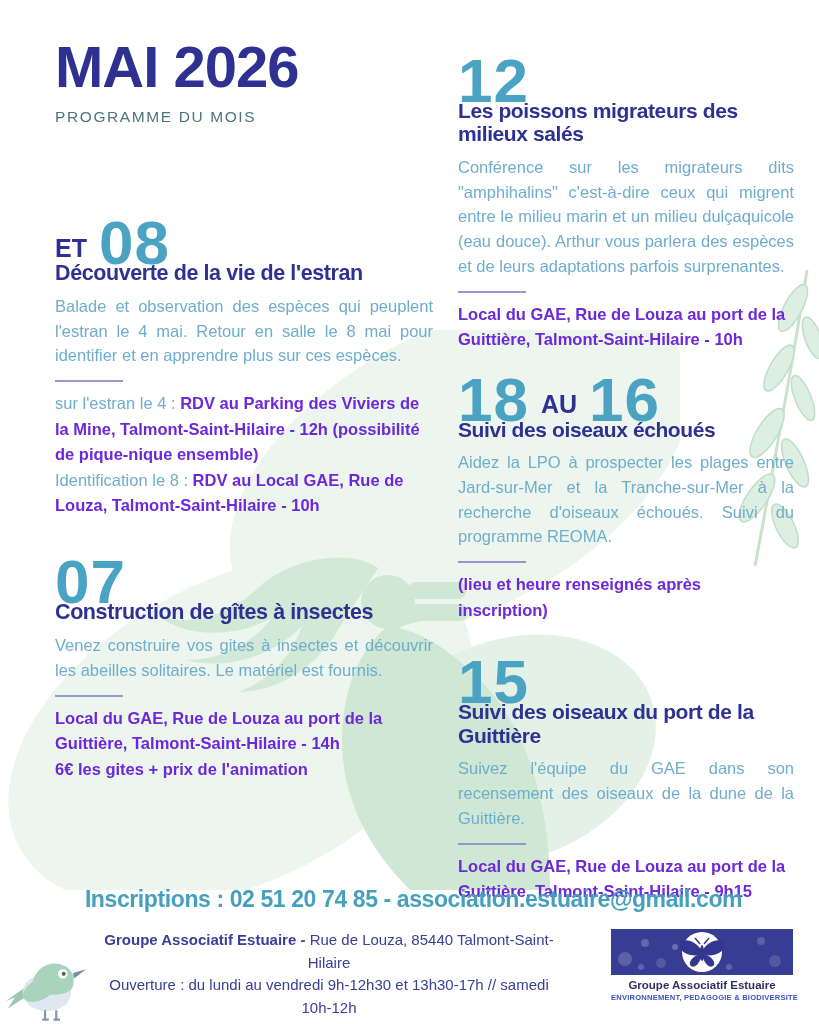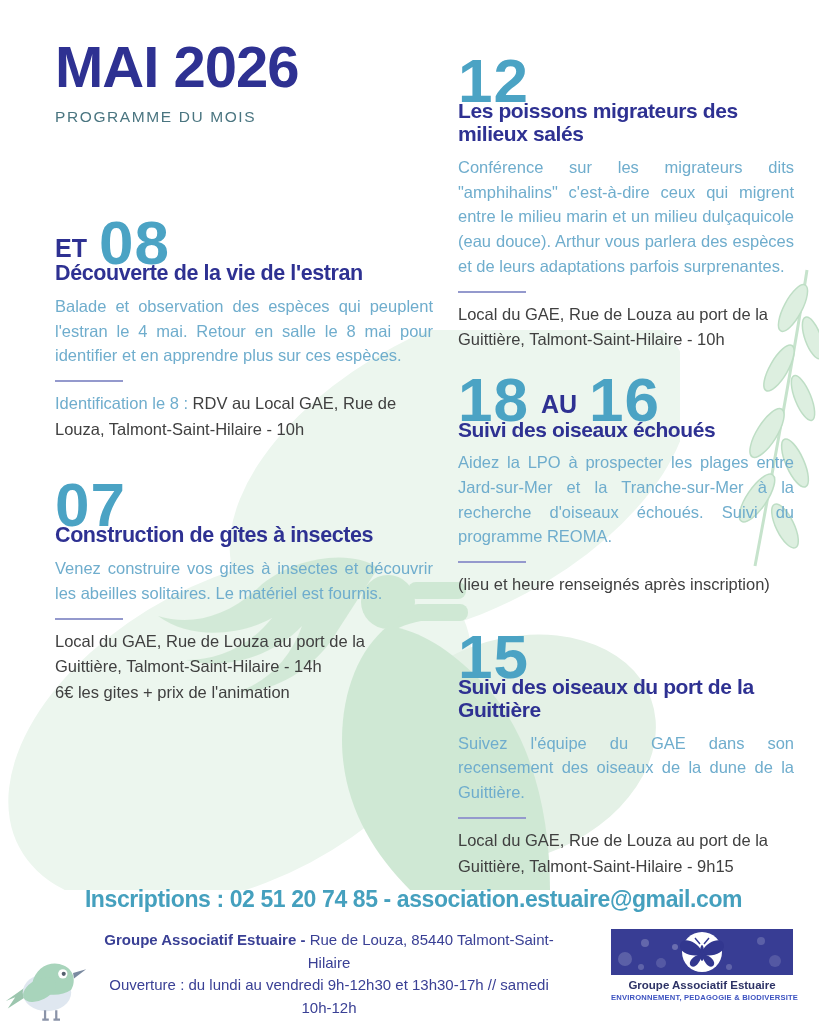--- a/index.html
+++ b/index.html
@@ -37,21 +37,21 @@
     letter-spacing:-0.4px; line-height:1.12; position:relative; z-index:2;
   }
   .col-right .event-title { font-size:21px; }
 
   .event-body {
     margin:9px 0 0 0; font-size:16.5px; line-height:1.5; color:#6fadcd;
     text-align:justify;
   }
   .divider { border:none; border-top:2px solid #9499cd; width:68px; margin:12px 0 9px 0; }
   .event-details { margin:0; font-size:16.5px; line-height:1.55; color:#6fadcd; }
-  .event-details strong, .event-location { color:#404040; font-weight:400; }
+  .event-details strong, .event-location { color:#6d28d9; font-weight:700; }
   .event-location { margin:0; font-size:16.5px; line-height:1.55; }
 
   
   .footer { position:absolute; left:8px; right:0; top:886px; z-index:1; }
   .inscriptions {
     text-align:center; font-size:23px; font-weight:700; color:#45a0be;
     letter-spacing:-0.4px; white-space:nowrap; margin:0;
   }
   .footer-row { display:flex; align-items:flex-start; margin-top:16px; padding:0 26px 0 92px;gap:45px; }
   .footer-text { flex:1; text-align:center; font-size:15px; line-height:1.5; color:#3a4095; }
@@ -118,20 +118,21 @@
   <div class="col col-left">
 
     <section class="event">
       <div class="date-row">
         <span class="date-conj">ET</span>
         <span class="date-num">08</span>
       </div>
       <h2 class="event-title">Découverte de la vie de l'estran</h2>
       <p class="event-body">Balade et observation des espèces qui peuplent l'estran le 4 mai. Retour en salle le 8 mai pour identifier et en apprendre plus sur ces espèces.</p>
       <hr class="divider">
+      <p class="event-details"><span>sur l'estran le 4 : </span><strong>RDV au Parking des Viviers de la Mine, Talmont-Saint-Hilaire - 12h (possibilité de pique-nique ensemble)</strong></p>
       <p class="event-details"><span>Identification le 8 : </span><strong>RDV au Local GAE, Rue de Louza, Talmont-Saint-Hilaire - 10h</strong></p>
     </section>
 
     <section class="event ev-2">
       <div class="date-row">
         <span class="date-num">07</span>
       </div>
       <h2 class="event-title">Construction de gîtes à insectes</h2>
       <p class="event-body">Venez construire vos gites à insectes et découvrir les abeilles solitaires. Le matériel est fournis.</p>
       <hr class="divider">

